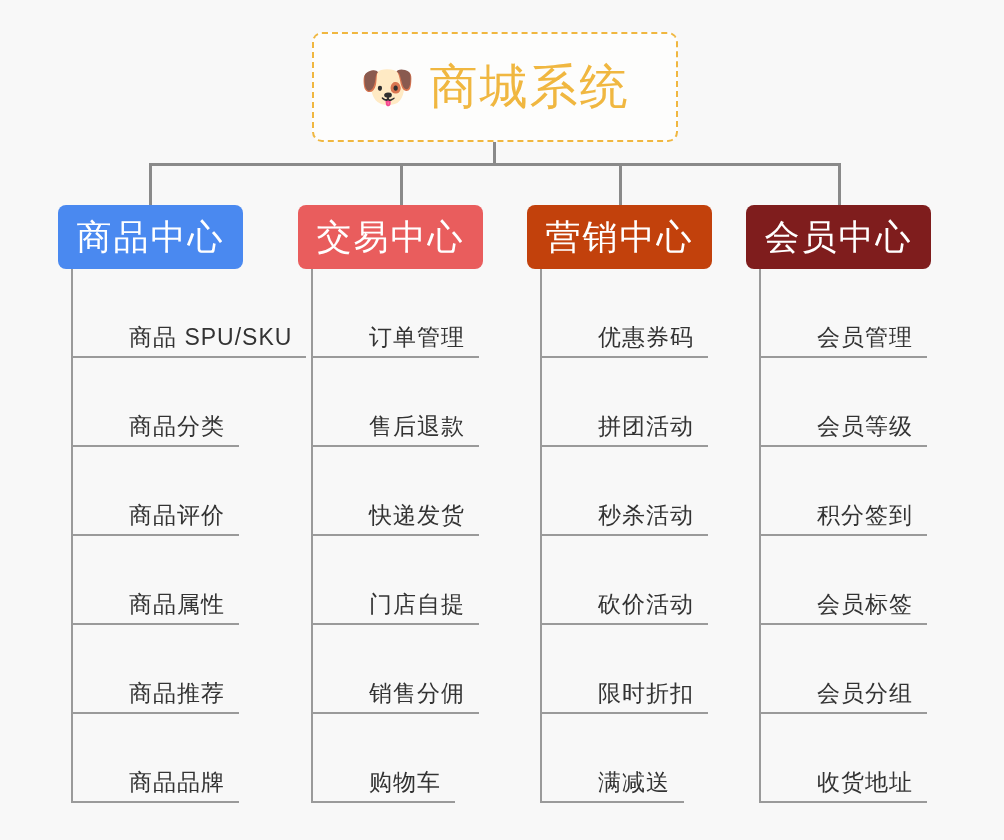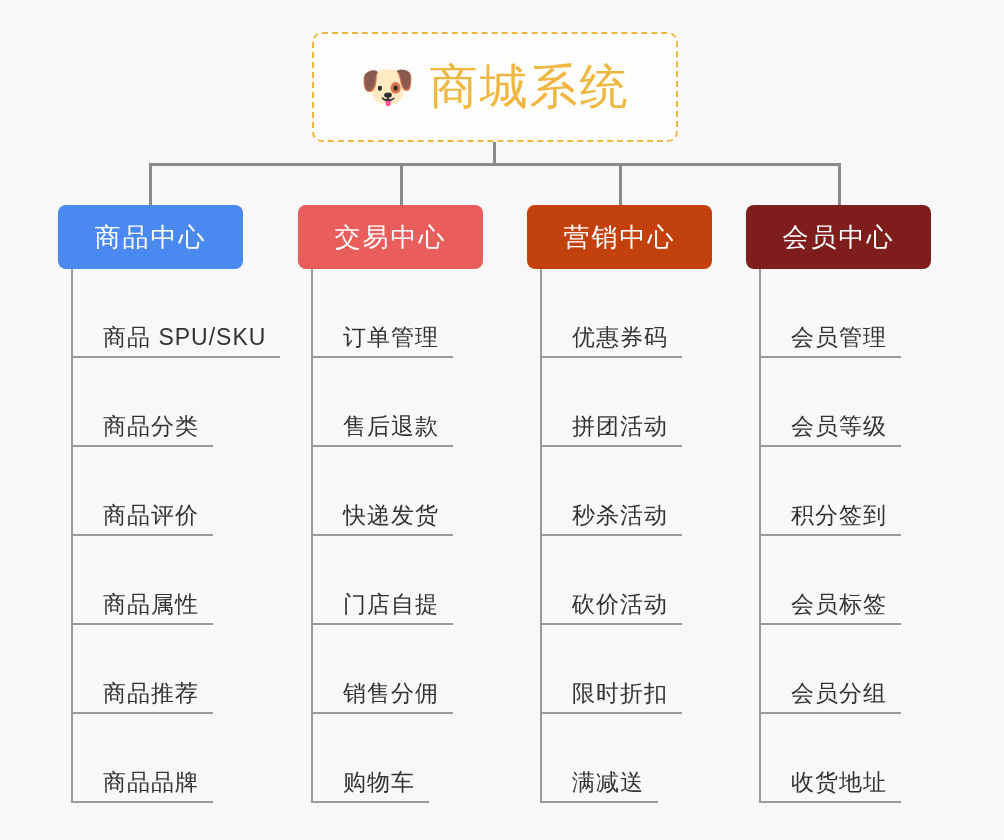--- a/index.html
+++ b/index.html
@@ -76,21 +76,21 @@
     position: absolute;
     top: 205px;
   }
   .cat-box {
     height: 64px;
     border-radius: 8px;
     display: flex;
     align-items: center;
     justify-content: center;
     color: #ffffff;
-    font-size: 26px;
+    font-size: 35px;
     letter-spacing: 2px;
     white-space: nowrap;
   }
 
   
   .leaf-list {
     position: relative;
     margin-top: 0;
     padding-top: 0;
   }
@@ -112,20 +112,21 @@
     display: inline-block;
     border-bottom: 2px solid #9a9a9a;
     padding: 0 14px 6px 32px;
   }
   .leaf-label {
     font-size: 23px;
     color: #333333;
     line-height: 1.1;
     white-space: nowrap;
     letter-spacing: 1px;
+    margin-left: 26px;
   }
 </style>
 </head>
 <body style="background: rgb(248, 248, 248);">
 
 <div id="mindmap">
 
   <div class="root-node">
     <span class="root-icon">🐶</span>
     <span class="root-title">商城系统</span>

